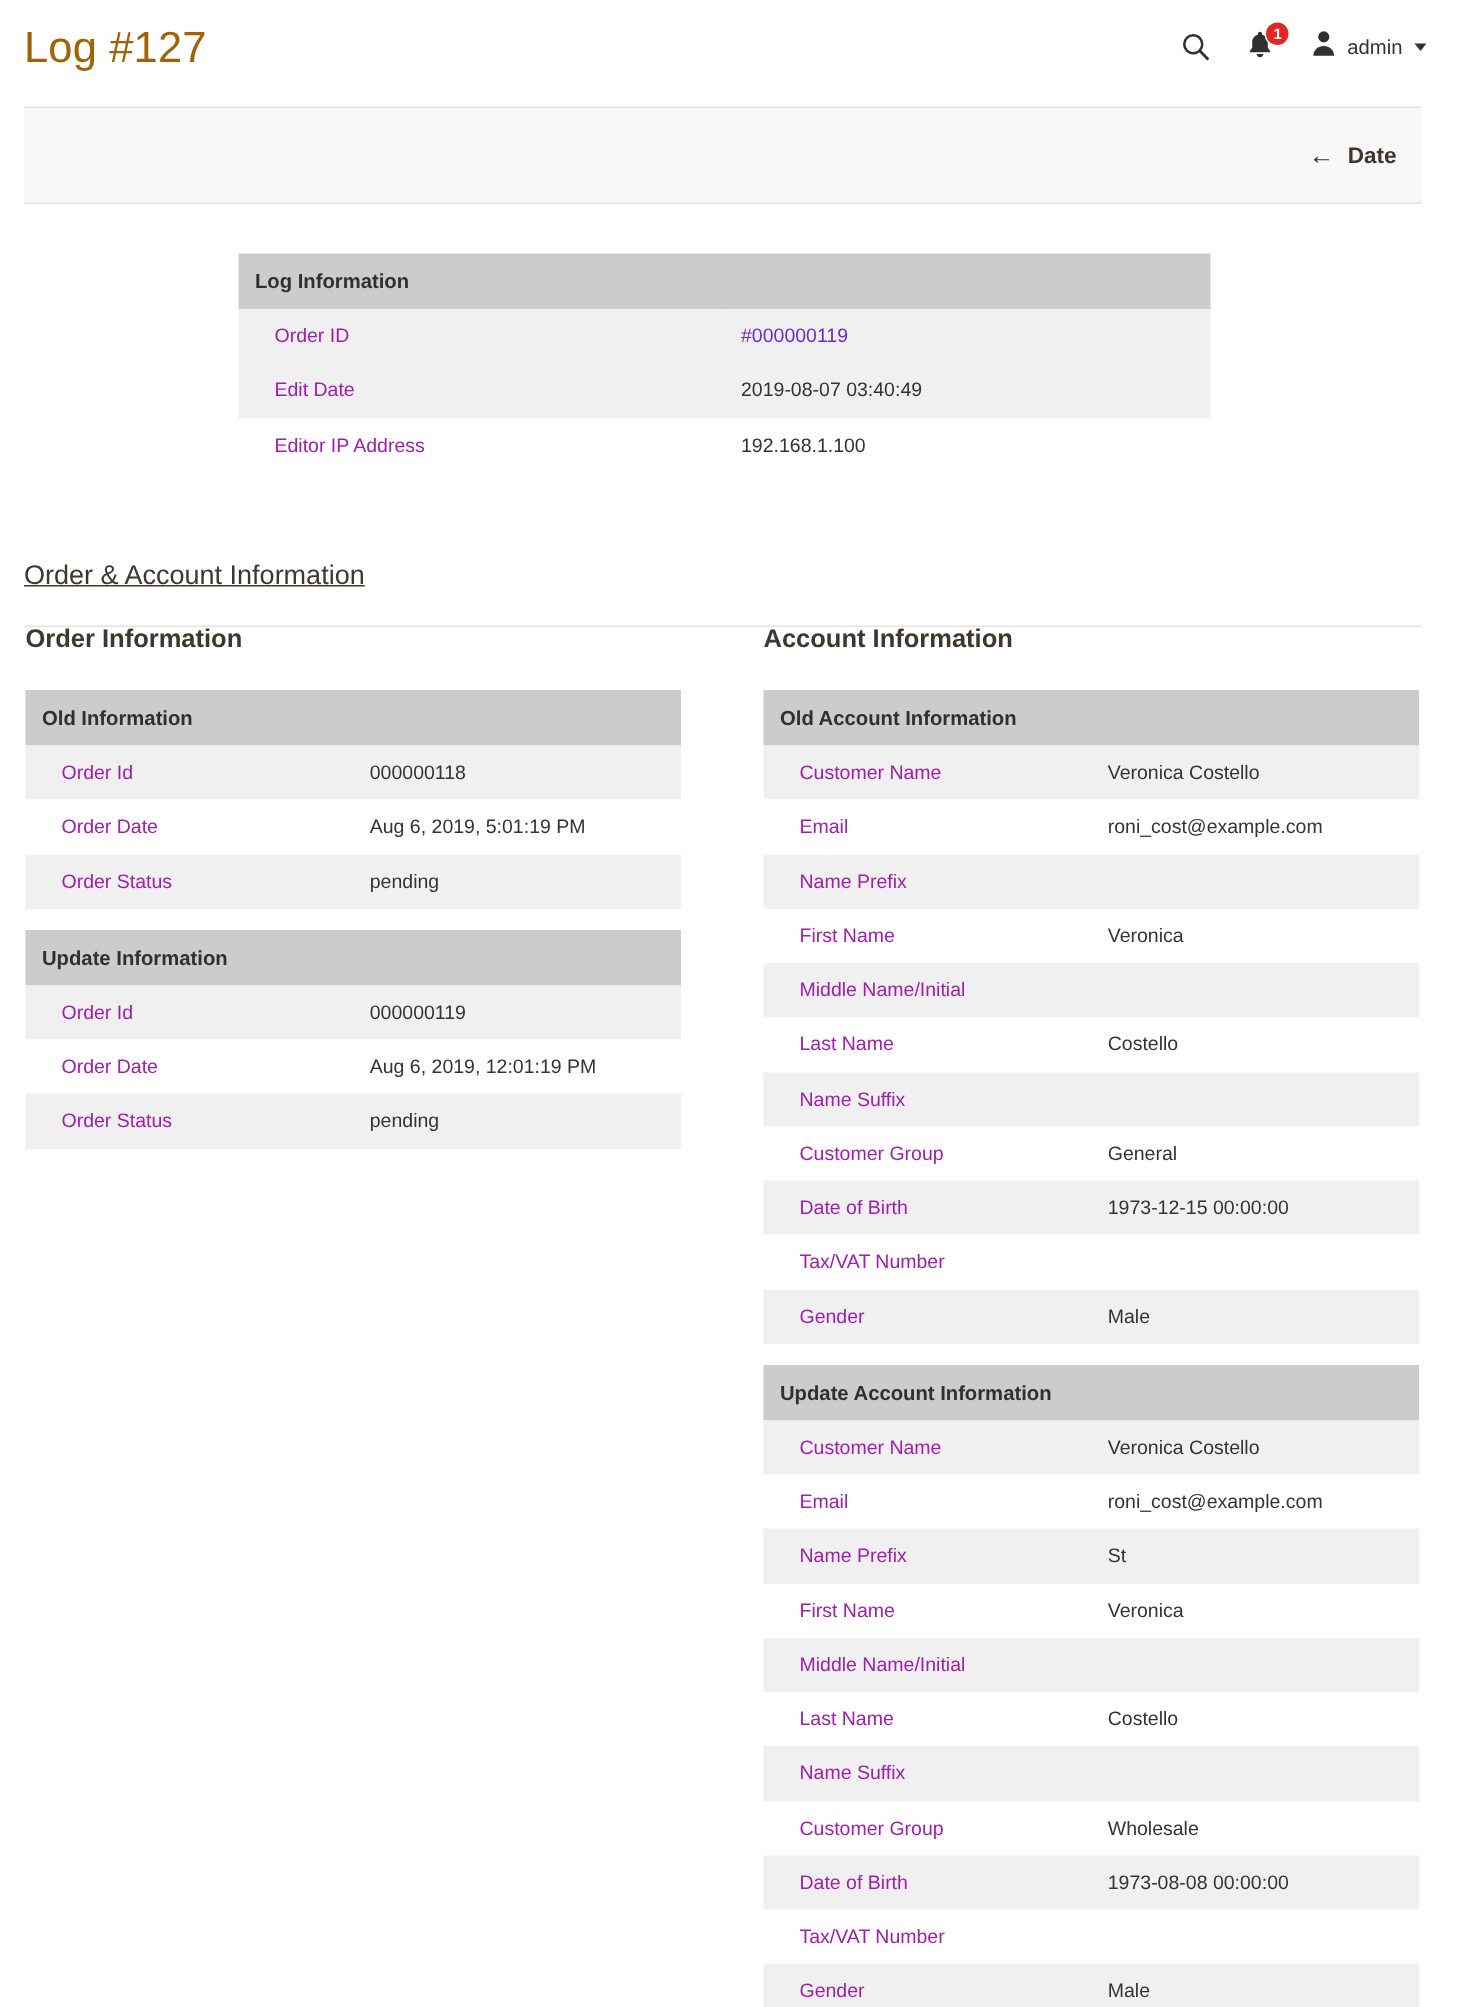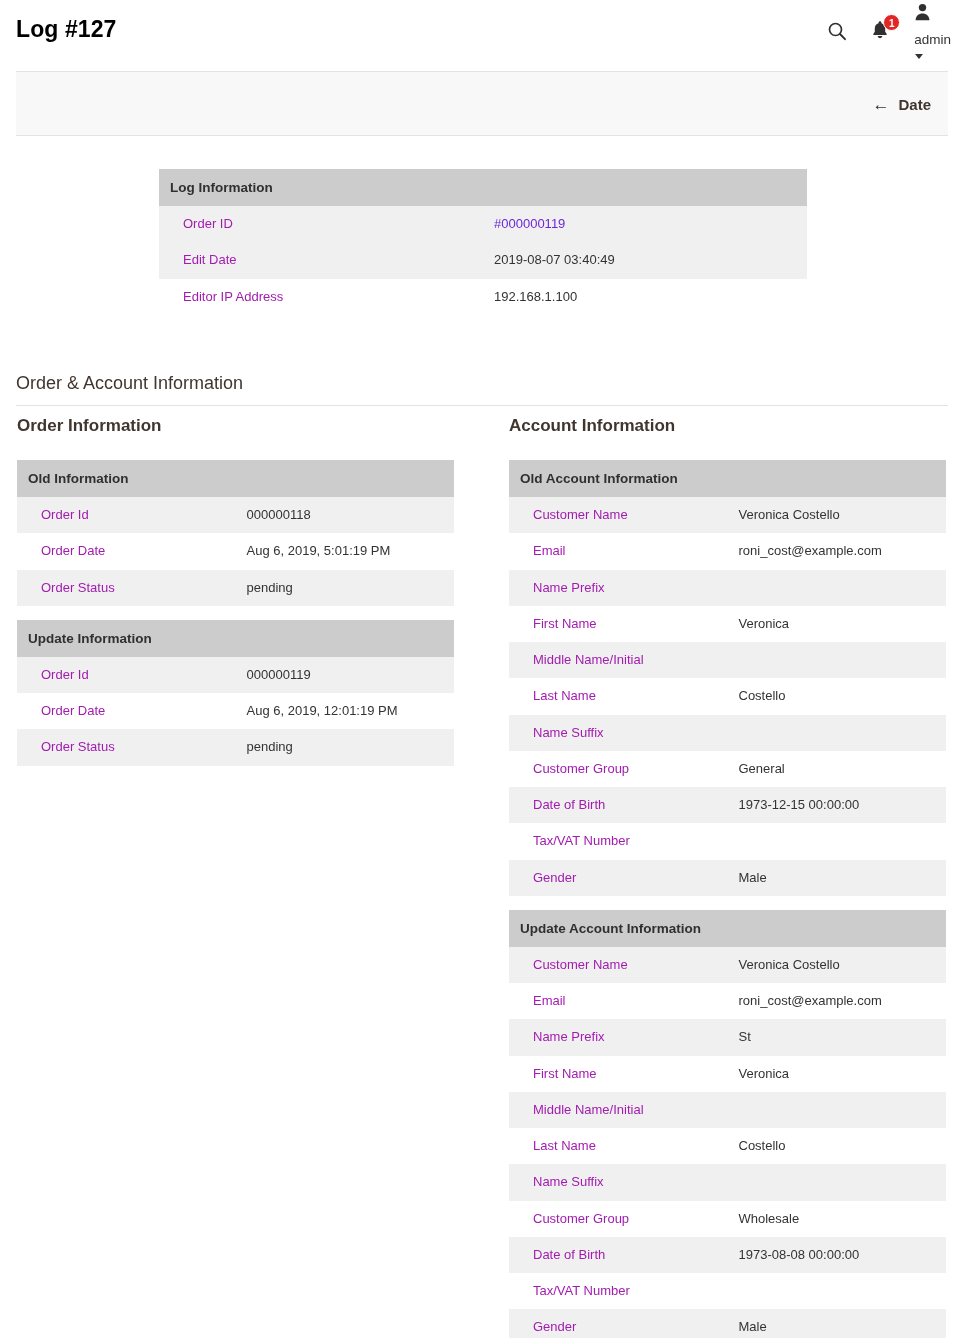--- a/index.html
+++ b/index.html
@@ -23,23 +23,23 @@
     position: absolute;
     left: 0; top: 0;
     width: 971px;
     height: 66px;
     background: #ffffff;
   }
   .page-title {
     position: absolute;
     left: 16px;
     top: 16px;
-    font-size: 23px;
-    font-weight: 700;
-    color: #000000;
+    font-size: 29px;
+    font-weight: 400;
+    color: #a16207;
     letter-spacing: 0.1px;
     white-space: nowrap;
   }
   .header-actions {
     position: absolute;
     right: 14px;
     top: 14px;
     display: flex;
     align-items: center;
     gap: 0px;
@@ -67,25 +67,24 @@
     color: #ffffff;
     font-size: 10px;
     line-height: 17px;
     text-align: center;
     font-weight: 700;
     padding: 0 3px;
     border: 1px solid #ffffff;
   }
   .admin-box {
     display: flex;
-    align-items: flex-start;
+    align-items: center;
     gap: 7px;
     padding: 0 6px 0 10px;
     cursor: pointer;
-    flex-direction: column;
   }
   .admin-name {
     font-size: 13.5px;
     color: #333333;
   }
   .caret-down {
     width: 0; height: 0;
     border-left: 4px solid transparent;
     border-right: 4px solid transparent;
     border-top: 5px solid #333333;
@@ -166,22 +165,23 @@
 
   
   .section-heading {
     position: absolute;
     left: 16px;
     top: 373px;
     width: 932px;
     font-size: 18px;
     color: #41362f;
     font-weight: 400;
-    padding-bottom: 11px;
+    padding-bottom: 23px;
     border-bottom: 1px solid #e3e3e3;
+    text-decoration: underline;
   }
 
   
   .col-left {
     position: absolute;
     left: 17px;
     top: 416px;
     width: 437px;
   }
   .col-right {

